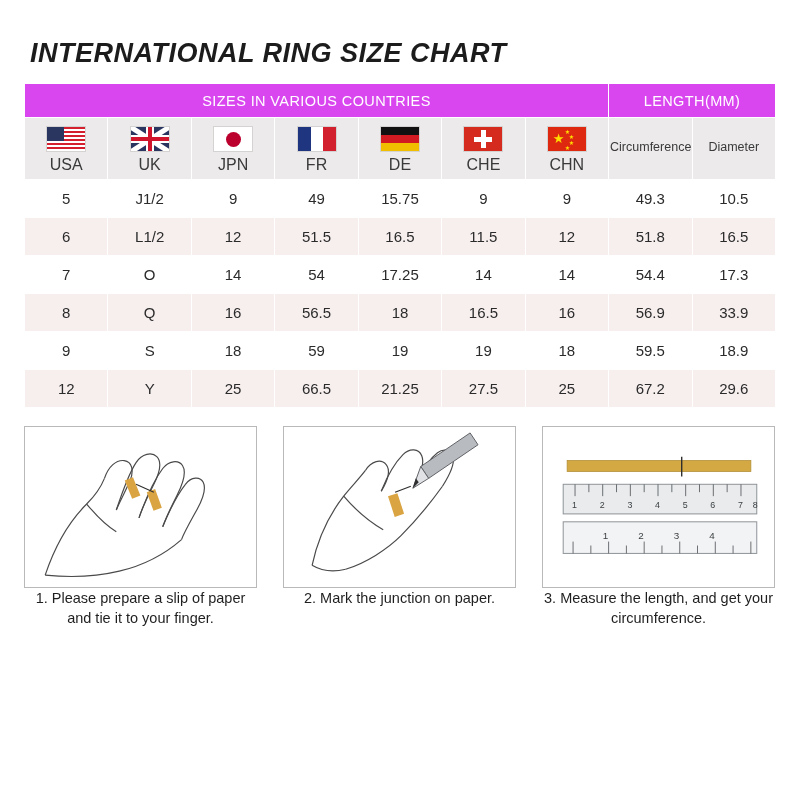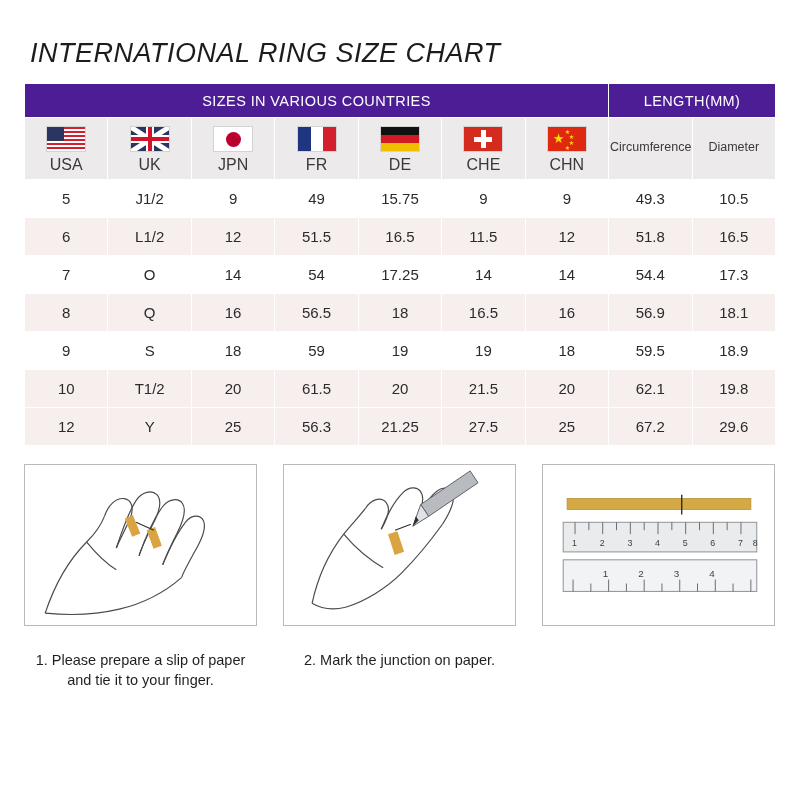--- a/index.html
+++ b/index.html
@@ -13,40 +13,40 @@
   }
   .page {
     position: relative;
     width: 800px;
     height: 800px;
     background: #ffffff;
     padding: 0 24px;
   }
   .title {
     font-size: 27px;
-    font-weight: normal;
+    font-weight: bold;
     font-style: italic;
     letter-spacing: 0.5px;
     color: #1c1c1c;
     padding-top: 38px;
     padding-left: 6px;
     margin-bottom: 14px;
   }
   table.sizechart {
     width: 752px;
     border-collapse: collapse;
     table-layout: fixed;
   }
   table.sizechart td, table.sizechart th {
     border: 1px solid #ffffff;
     text-align: center;
     font-weight: normal;
   }
   .group-head {
-    background: #4c1d95;
+    background: #d946ef;
     color: #ffffff;
     font-size: 14.5px;
     height: 34px;
     letter-spacing: 0.4px;
   }
   .flag-row td {
     background: #eceaea;
     height: 62px;
     vertical-align: middle;
     padding-top: 4px;
@@ -165,21 +165,21 @@
   .step { width: 233px; }
   .step-img {
     width: 233px;
     height: 162px;
     border: 1px solid #b9b9b9;
     background: #ffffff;
     position: relative;
     overflow: hidden;
   }
   .step-cap {
-    margin-top: 24px;
+    margin-top: 0;
     text-align: center;
     font-size: 14.5px;
     color: #1f1f1f;
     line-height: 20px;
   }
 </style>
 </head>
 <body>
 
 <div class="page">
@@ -296,49 +296,38 @@
       </tr>
       <tr class="even">
         <td>8</td>
         <td>Q</td>
         <td>16</td>
         <td>56.5</td>
         <td>18</td>
         <td>16.5</td>
         <td>16</td>
         <td>56.9</td>
-        <td>18.1</td>
+        <td>33.9</td>
       </tr>
       <tr class="odd">
         <td>9</td>
         <td>S</td>
         <td>18</td>
         <td>59</td>
         <td>19</td>
         <td>19</td>
         <td>18</td>
         <td>59.5</td>
         <td>18.9</td>
       </tr>
       <tr class="even">
-        <td>10</td>
-        <td>T1/2</td>
-        <td>20</td>
-        <td>61.5</td>
-        <td>20</td>
-        <td>21.5</td>
-        <td>20</td>
-        <td>62.1</td>
-        <td>19.8</td>
-      </tr>
-      <tr class="even">
         <td>12</td>
         <td>Y</td>
         <td>25</td>
-        <td>56.3</td>
+        <td>66.5</td>
         <td>21.25</td>
         <td>27.5</td>
         <td>25</td>
         <td>67.2</td>
         <td>29.6</td>
       </tr>
     </tbody>
   </table>
 
   <div class="steps">
@@ -443,16 +432,17 @@
             </g>
             <g fill="#3b3f42" font-family="Liberation Sans, sans-serif" font-size="10">
               <text x="60" y="113">1</text>
                 <text x="96" y="113">2</text>
                 <text x="132" y="113">3</text>
               <text x="168" y="113">4</text>
             </g>
           </g>
         </svg>
       </div>
+      <div class="step-cap">3. Measure the length, and get your circumference.</div>
     </div>
 
   </div>
 </div>
 
 </body></html>

